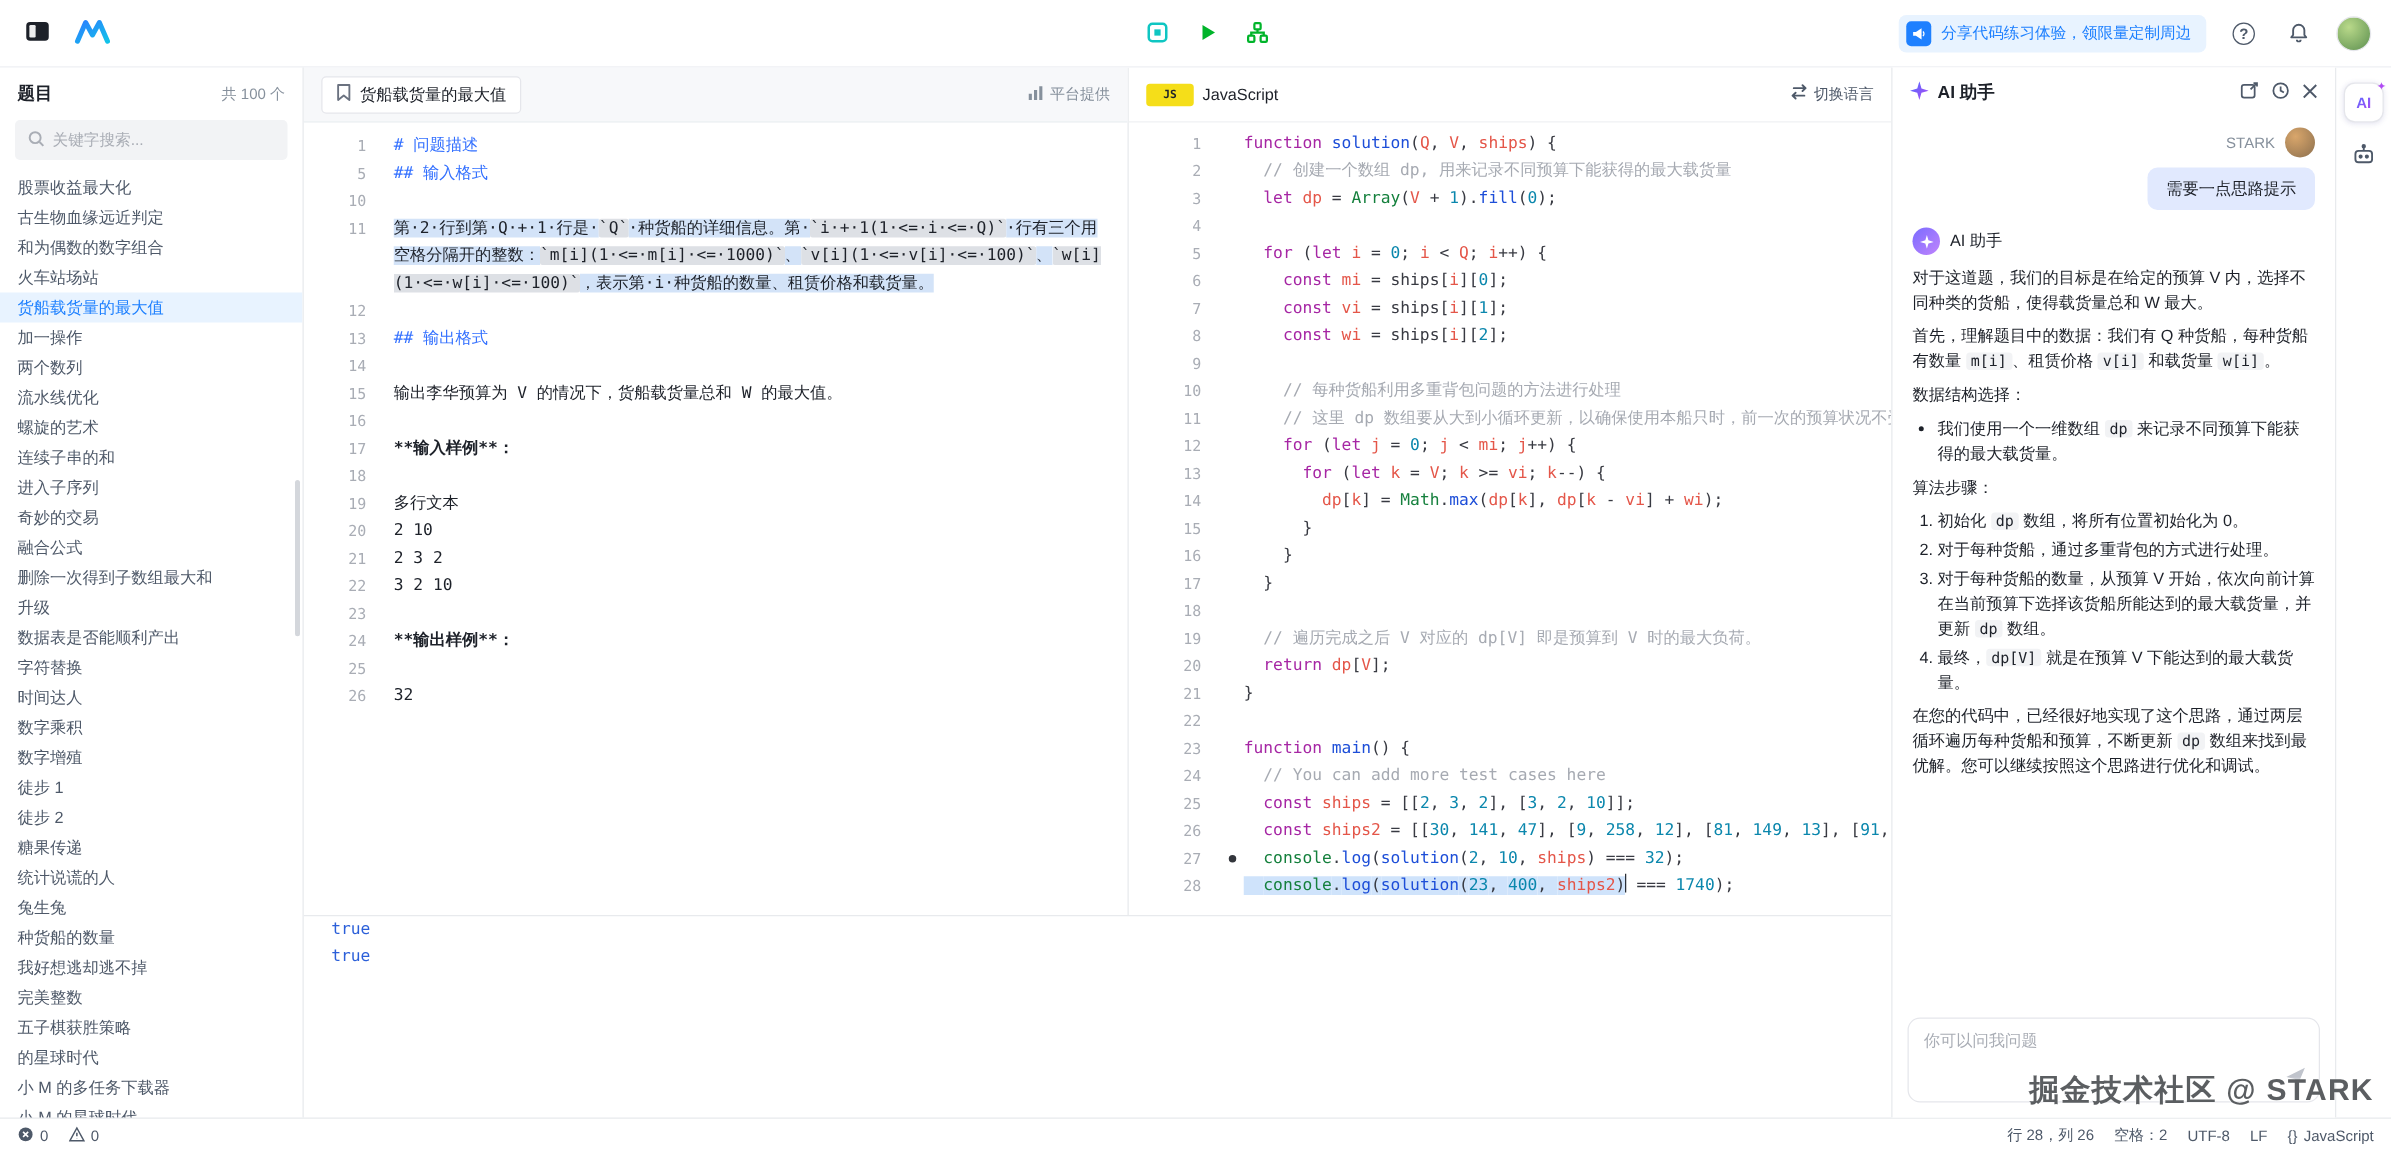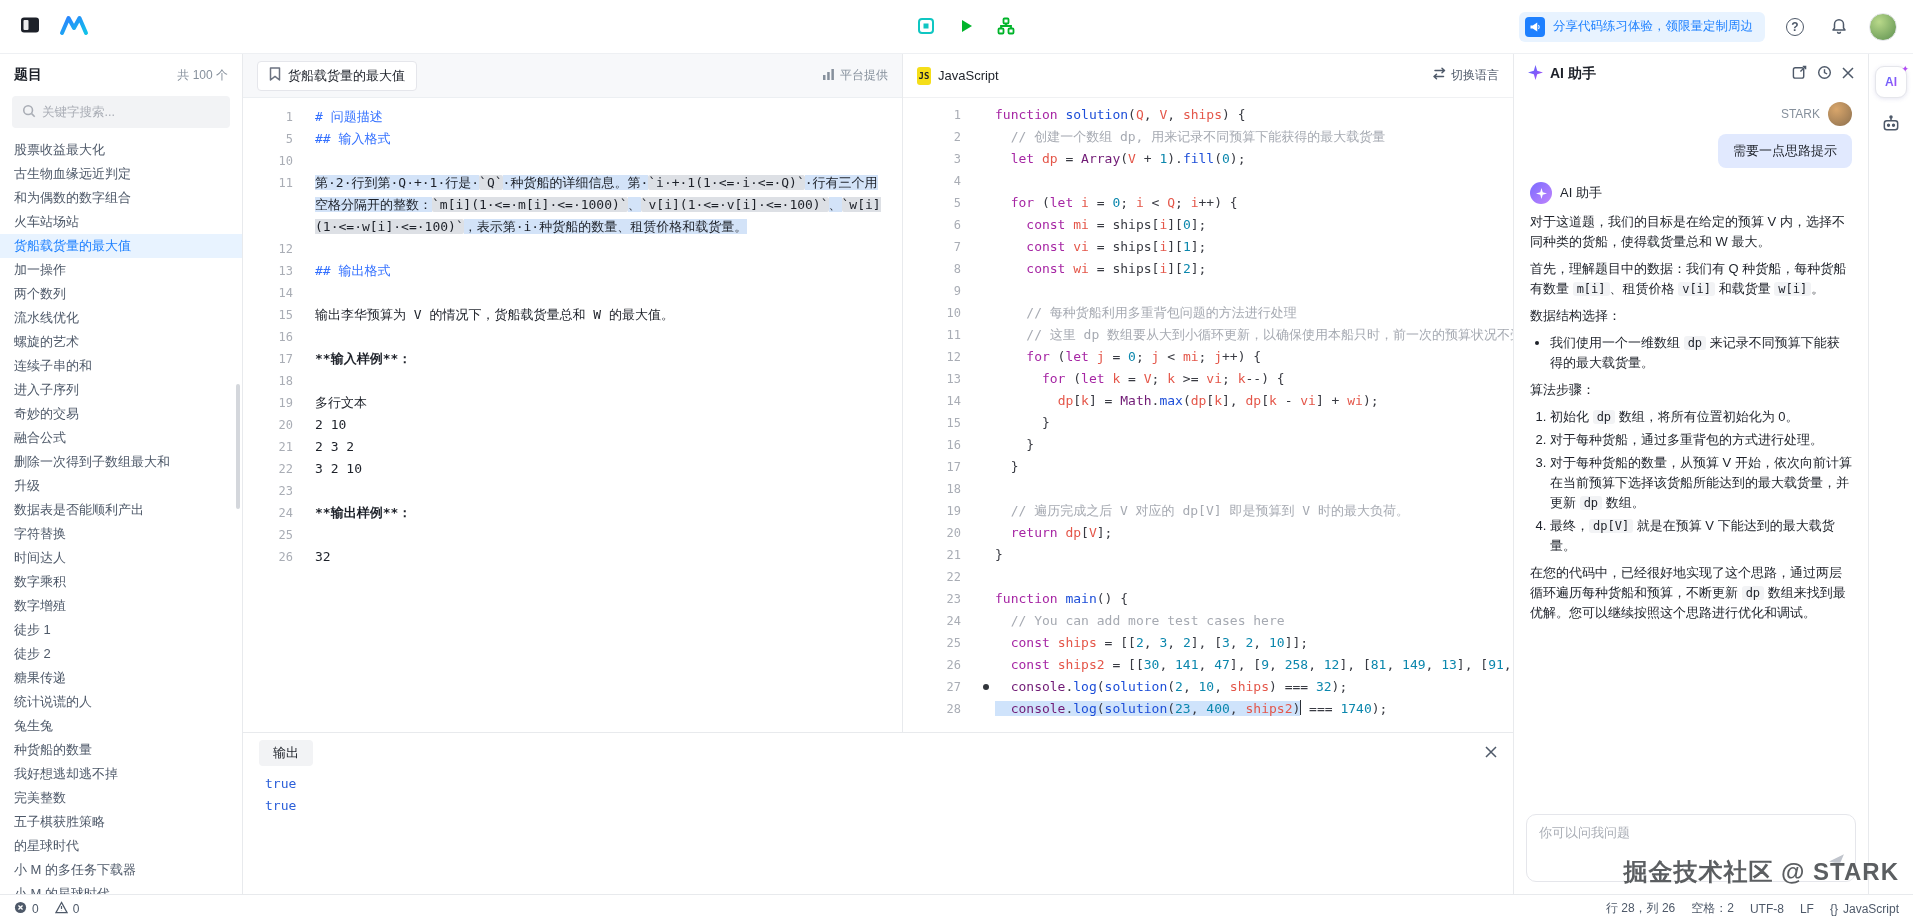--- a/index.html
+++ b/index.html
@@ -50,30 +50,30 @@
   .sg-h { color:#3370ff; }
   .sg-b { font-weight:bold; }
   .sg-t { color:#1d2129; }
   .sg-sel { background:#d3e3f8; }
   .sg-code { background:#dde0e5; border-radius:2px; }
 
   
   .code-panel { flex:1; min-width:0; display:flex; flex-direction:column; }
   .code-head { height:44px; flex:none; border-bottom:1px solid #f0f1f3; display:flex; align-items:center; justify-content:space-between; padding:0 14px; }
   .js-tab { display:flex; align-items:center; gap:7px; cursor:pointer; }
-  .js-badge { width:14px; height:18px; border-radius:3px; background:#f5de19; color:#1d2129; font-size:9px; font-weight:bold; display:flex; align-items:center; justify-content:center; font-family:"DejaVu Sans Mono",monospace; }
+  .js-badge { width:38px; height:18px; border-radius:3px; background:#f5de19; color:#1d2129; font-size:9px; font-weight:bold; display:flex; align-items:center; justify-content:center; font-family:"DejaVu Sans Mono",monospace; }
   .switch-lang { display:flex; gap:5px; color:#4e5969; font-size:12px; cursor:pointer;font-family:Liberation Mono, monospace; }
   .code-editor { flex:1; overflow:hidden; padding-top:6px; font-family:"DejaVu Sans Mono",monospace; font-size:13px; cursor:text; }
   .code-row { display:flex; height:22px; line-height:22px; white-space:pre; position:relative; }
   .code-gutter { width:58px; flex:none; text-align:right; color:#a9adb5; font-size:12px; user-select:none; }
   .code-text { flex:1; padding-left:34px; overflow:hidden; color:#383a42; }
   .gutter-dot { position:absolute; left:80px; top:8px; width:6px; height:6px; border-radius:50%; background:#33363c; }
   .tk-k { color:#a626a4; }
   .tk-f { color:#1d4ed8; }
-  .tk-b { color:#701a75; }
+  .tk-b { color:#15803d; }
   .tk-v { color:#e45649; }
   .tk-n { color:#0b87ad; }
   .tk-c { color:#a6aab2; }
   .tk-p { color:#383a42; }
   .tk-s { background:#cfe3fb; }
   .cursor { display:inline-block; width:0; height:15px; border-left:1.6px solid #2a2f36; vertical-align:-2px; }
 
   
   .output-panel { height:162px; flex:none; border-top:1px solid #e8eaed; display:flex; flex-direction:column; background:#fff; }
   .output-head { height:40px; flex:none; display:flex; align-items:center; justify-content:space-between; padding:0 16px; }
@@ -399,30 +399,20 @@
               <div class="code-row"><div class="code-gutter">24</div><div class="code-text"><span class="tk-c">  // You can add more test cases here</span></div></div>
               <div class="code-row"><div class="code-gutter">25</div><div class="code-text"><span class="tk-p">  </span><span class="tk-k">const</span><span class="tk-p"> </span><span class="tk-v">ships</span><span class="tk-p"> = [[</span><span class="tk-n">2</span><span class="tk-p">, </span><span class="tk-n">3</span><span class="tk-p">, </span><span class="tk-n">2</span><span class="tk-p">], [</span><span class="tk-n">3</span><span class="tk-p">, </span><span class="tk-n">2</span><span class="tk-p">, </span><span class="tk-n">10</span><span class="tk-p">]];</span></div></div>
               <div class="code-row"><div class="code-gutter">26</div><div class="code-text"><span class="tk-p">  </span><span class="tk-k">const</span><span class="tk-p"> </span><span class="tk-v">ships2</span><span class="tk-p"> = [[</span><span class="tk-n">30</span><span class="tk-p">, </span><span class="tk-n">141</span><span class="tk-p">, </span><span class="tk-n">47</span><span class="tk-p">], [</span><span class="tk-n">9</span><span class="tk-p">, </span><span class="tk-n">258</span><span class="tk-p">, </span><span class="tk-n">12</span><span class="tk-p">], [</span><span class="tk-n">81</span><span class="tk-p">, </span><span class="tk-n">149</span><span class="tk-p">, </span><span class="tk-n">13</span><span class="tk-p">], [</span><span class="tk-n">91</span><span class="tk-p">, </span></div></div>
               <div class="code-row"><div class="code-gutter">27</div><span class="gutter-dot"></span><div class="code-text"><span class="tk-p">  </span><span class="tk-b">console</span><span class="tk-p">.</span><span class="tk-f">log</span><span class="tk-p">(</span><span class="tk-f">solution</span><span class="tk-p">(</span><span class="tk-n">2</span><span class="tk-p">, </span><span class="tk-n">10</span><span class="tk-p">, </span><span class="tk-v">ships</span><span class="tk-p">) === </span><span class="tk-n">32</span><span class="tk-p">);</span></div></div>
               <div class="code-row"><div class="code-gutter">28</div><div class="code-text"><span class="tk-p tk-s">  </span><span class="tk-b tk-s">console</span><span class="tk-p tk-s">.</span><span class="tk-f tk-s">log</span><span class="tk-p tk-s">(</span><span class="tk-f tk-s">solution</span><span class="tk-p tk-s">(</span><span class="tk-n tk-s">23</span><span class="tk-p tk-s">, </span><span class="tk-n tk-s">400</span><span class="tk-p tk-s">, </span><span class="tk-v tk-s">ships2</span><span class="tk-p tk-s">)</span><span class="cursor"></span><span class="tk-p"> === </span><span class="tk-n">1740</span><span class="tk-p">);</span></div></div>
             </div>
         </section>
       </div>
 
       <section class="output-panel">
-        <div class="output-head">
-          <span class="output-tab">输出</span>
-          <button class="x-btn">
-            <span>
-              <svg width="12" height="12" viewBox="0 0 12 12" stroke="#4e5969" stroke-width="1.5">
-                  <path d="M1 1 L11 11 M11 1 L1 11"></path>
-                </svg>
-            </span>
-          </button>
-        </div>
         <div class="output-body">
             <div class="out-line">true</div>
             <div class="out-line">true</div>
           </div>
       </section>
     </div>
 
     <aside class="ai-panel">
       <div class="ai-head">
         <div class="ai-head-left">

